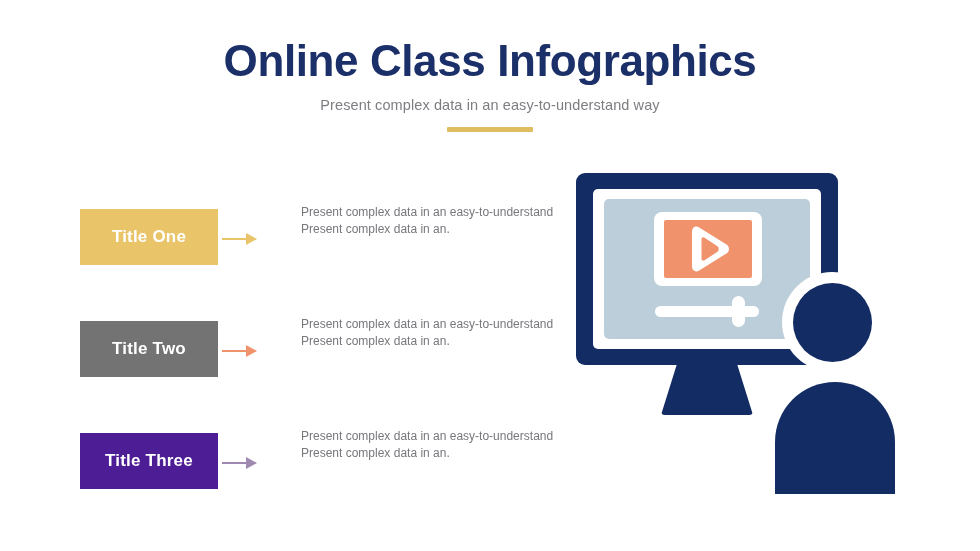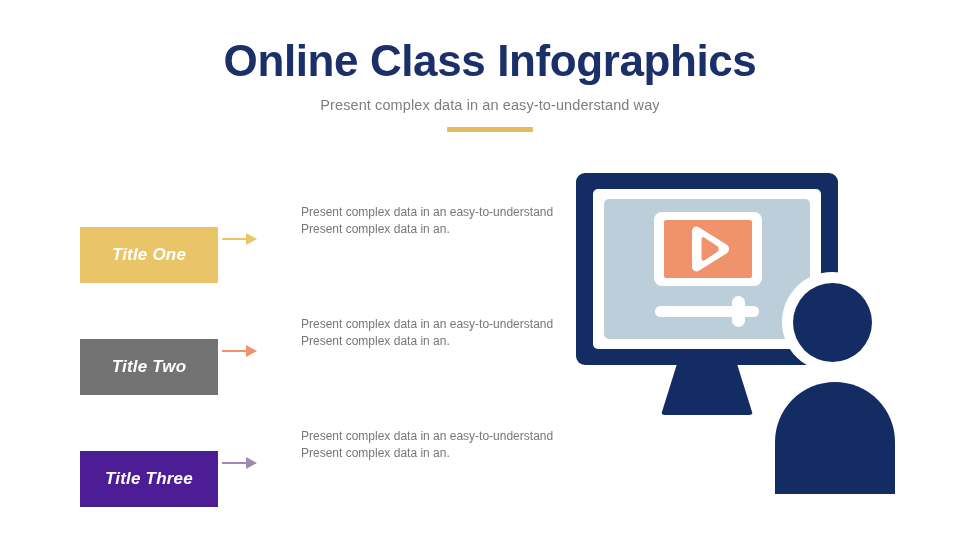--- a/index.html
+++ b/index.html
@@ -62,32 +62,31 @@
     top: 195px;
     width: 560px;
   }
   .row {
     position: relative;
     height: 112px;
   }
   .chip {
     position: absolute;
     left: 80px;
-    top: 32px;
+    top: 14px;
     width: 138px;
     height: 56px;
     display: flex;
     align-items: center;
     justify-content: center;
     color: #ffffff;
     font-size: 17px;
     font-weight: bold;
     letter-spacing: 0.2px;
     font-family: "Liberation Sans", sans-serif;
-    font-style: italic;
   }
   .arrow {
     position: absolute;
     left: 222px;
     top: 38px;
     width: 36px;
     height: 12px;
   }
   .arrow .shaft {
     position: absolute;

